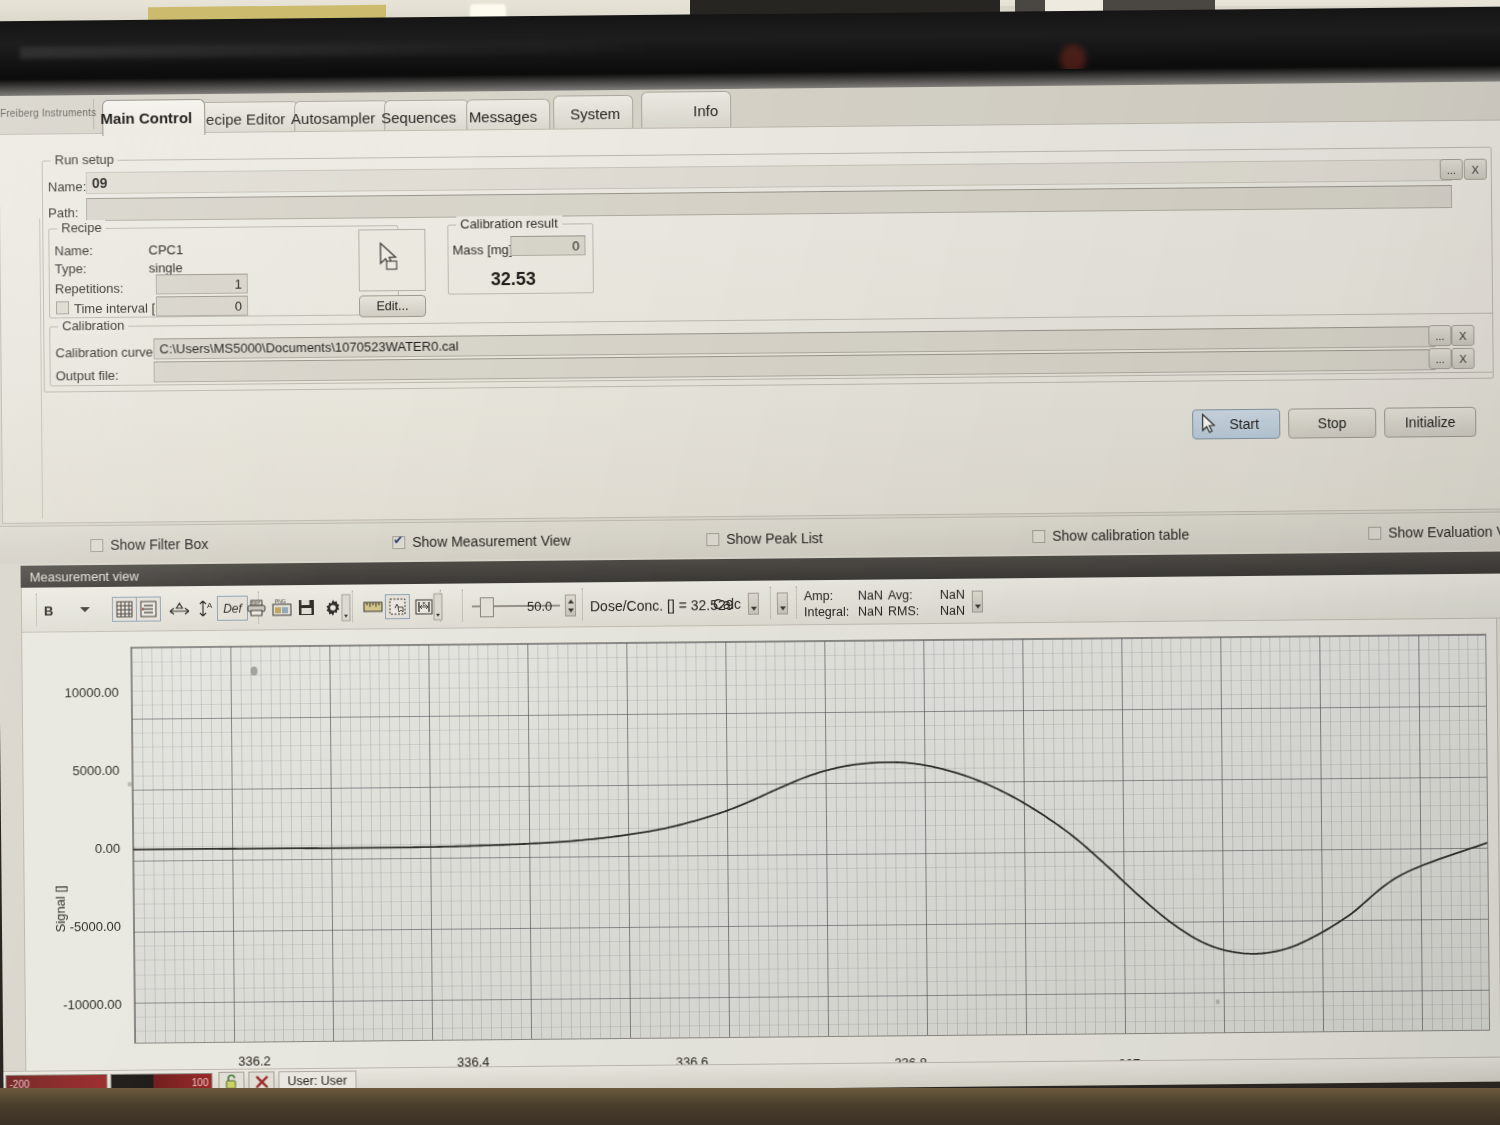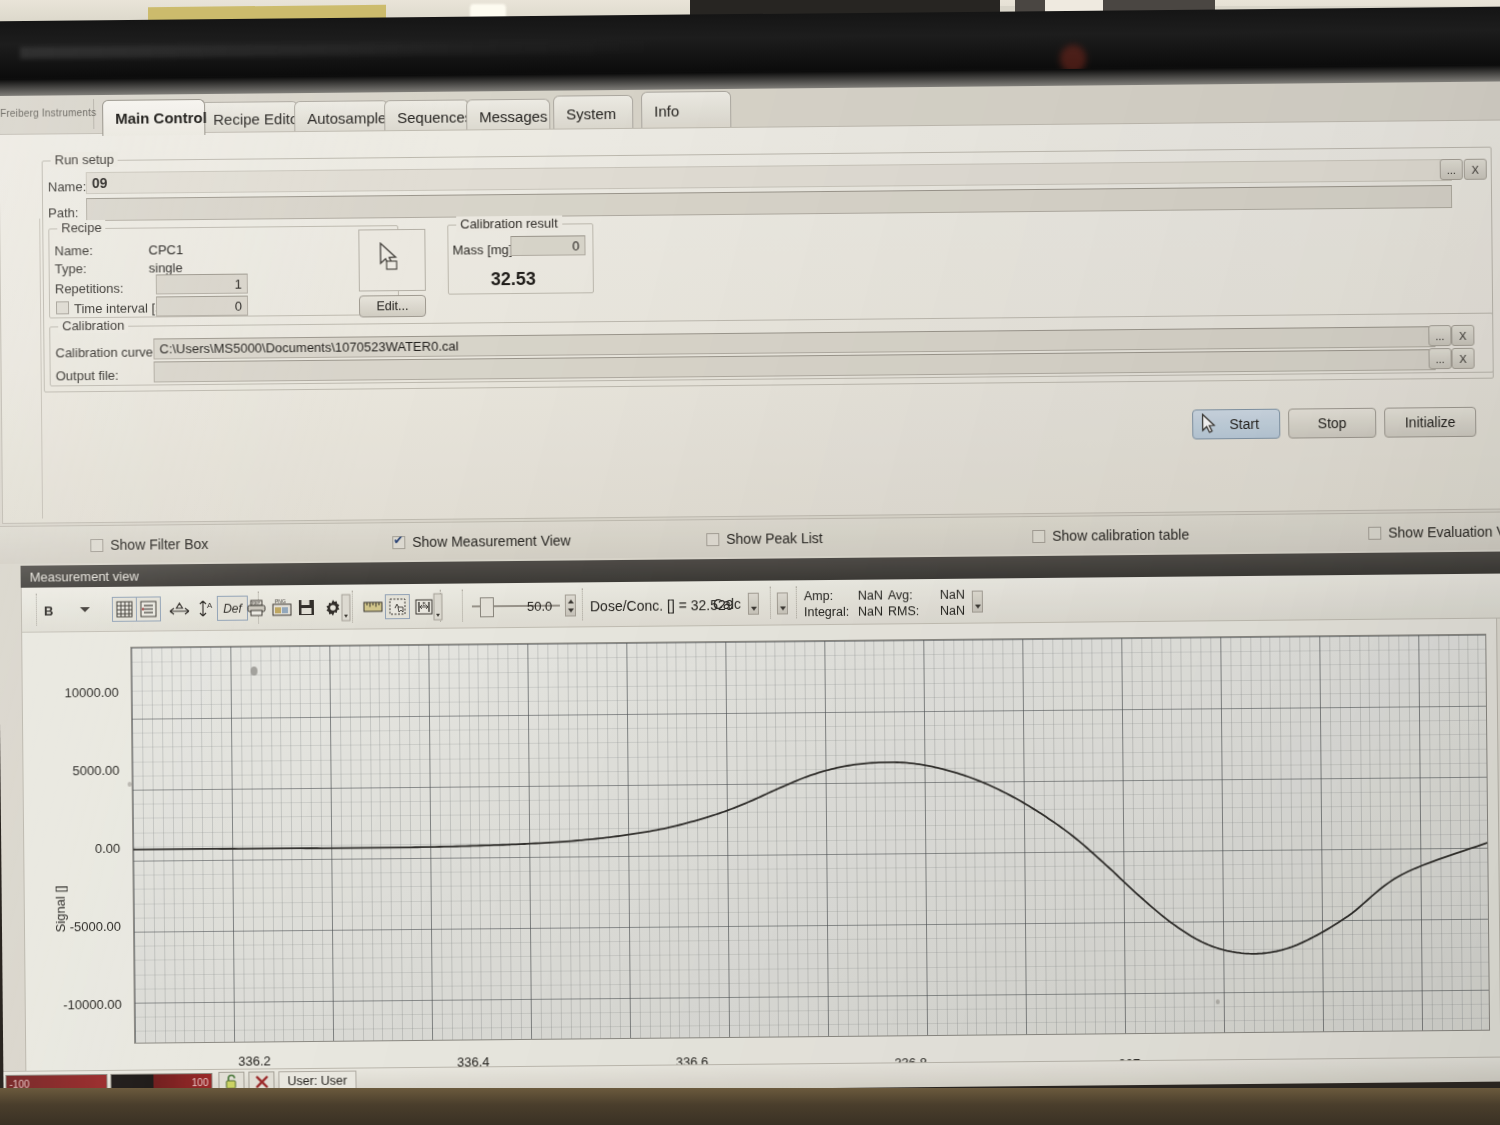--- a/index.html
+++ b/index.html
@@ -76,21 +76,21 @@
   .brand-box {
     position:absolute; left:0px; top:4px; width:100px; height:30px;
     border-right:1px solid #b6b1a5; background:#dcd7ca;
   }
   .tab {
     position:absolute; top:8px; height:33px;
     border:1px solid #b0aba0; border-bottom:none;
     border-radius:6px 6px 0 0;
     background: linear-gradient(180deg,#f2efe6,#dfdbce);
     font-size:15px; color:#23201c;
-    display:flex; align-items:center; justify-content:flex-start;
+    display:flex; align-items:center; justify-content:flex-end;
     padding:0 12px; white-space:nowrap;
   }
   .tab.active {
     background: linear-gradient(180deg,#fbf9f3,#f1eee4);
     font-weight:bold; top:5px; height:36px; z-index:4;
     border-color:#9e998e;
   }
 
   
   .panel {
@@ -617,21 +617,21 @@
         <span class="axis-title-y" style="left:28px; top:300px;">Signal []</span>
         <span class="axis-title-x" style="left:890px; top:456px;">Magnetic field [mT]</span>
       </div>
 
       <div class="scroll-v" style="top:45px;"></div>
     </div>
 
     <div class="statusbar">
       <div class="meter" style="width:102px; margin-left:2px;">
         <div class="meter-fill" style="left:0; width:100%;"></div>
-        <span class="meter-txt">-100</span>
+        <span class="meter-txt">-200</span>
       </div>
       <div class="meter" style="width:102px; margin-left:3px; justify-content:flex-end;">
         <div class="meter-fill" style="right:0; width:58%;"></div>
         <span class="meter-txt">100</span>
       </div>
       <div class="sb-icon" style="margin-left:6px;">
         <svg width="15" height="16" viewBox="0 0 15 16">
             <path d="M4 7V4.5a3 3 0 0 1 6 0" stroke="#3f7a2e" stroke-width="1.7" fill="none"></path>
             <rect x="2" y="7" width="9" height="7.5" rx="1" fill="#cfd84a" stroke="#4a6b1e"></rect>
           </svg>

